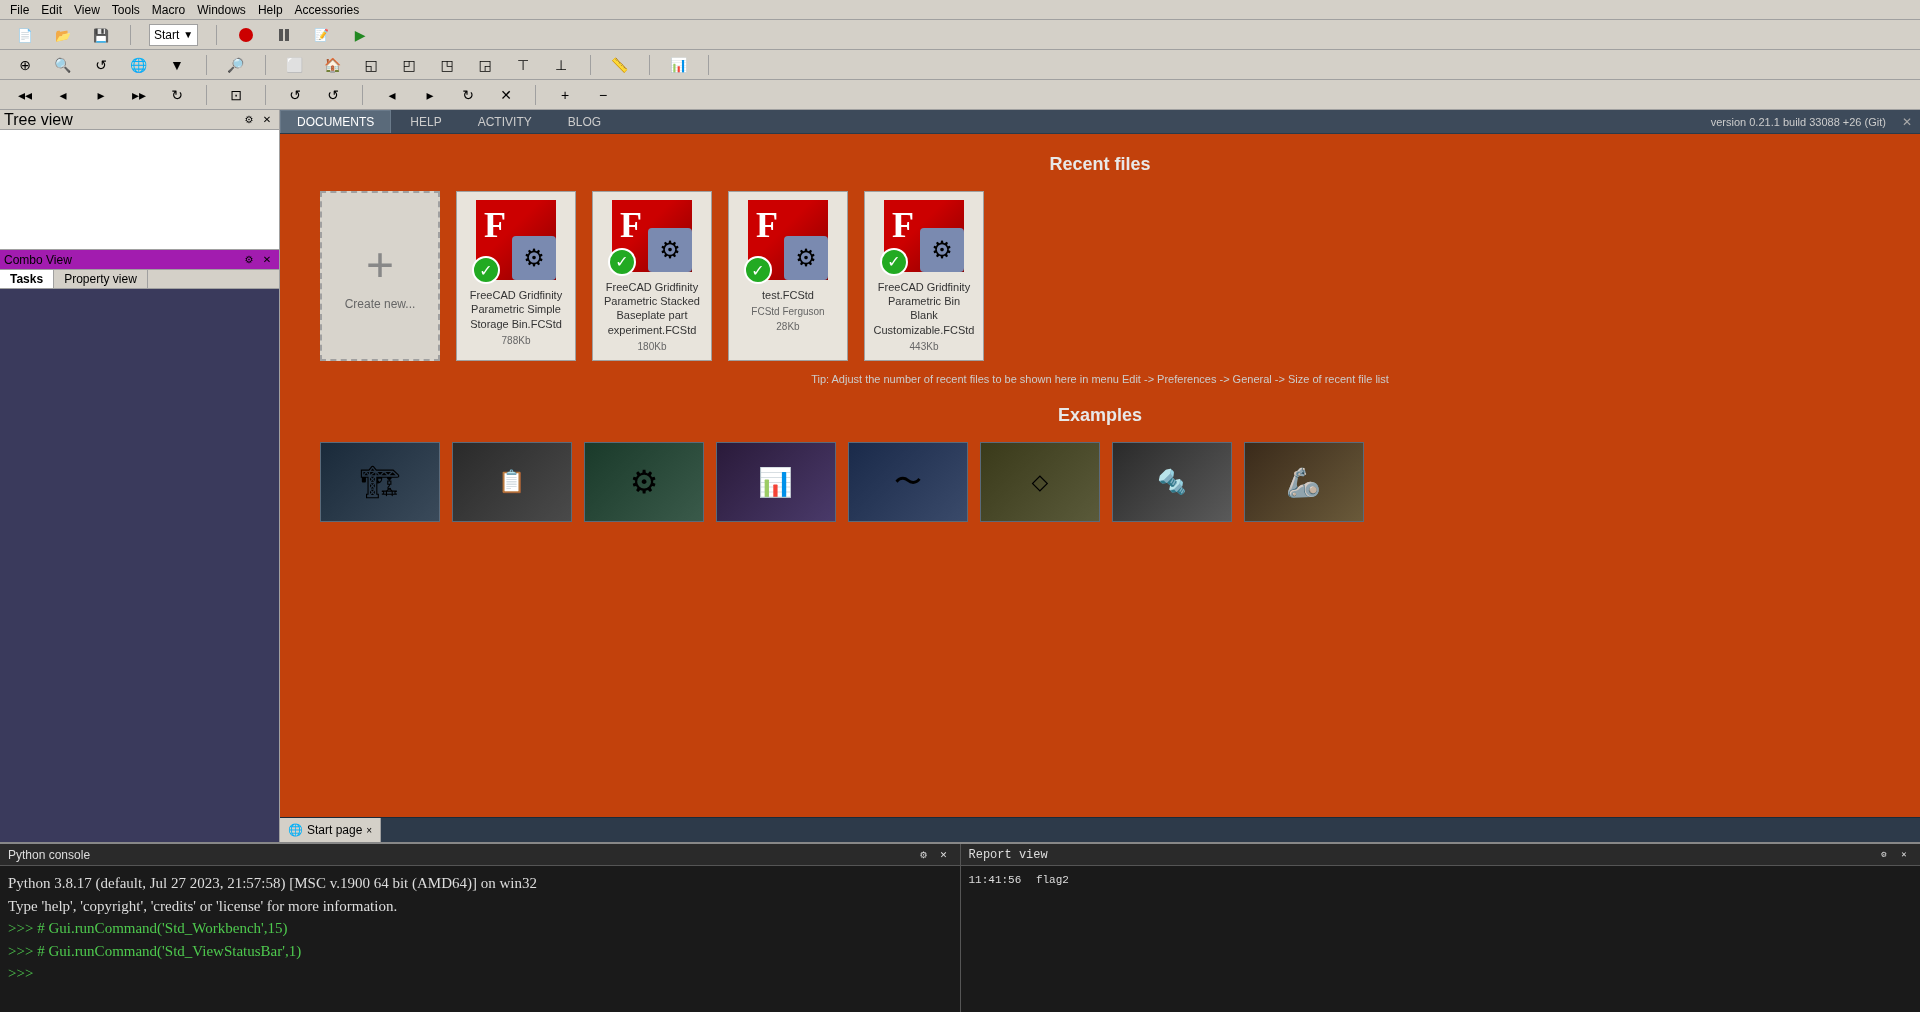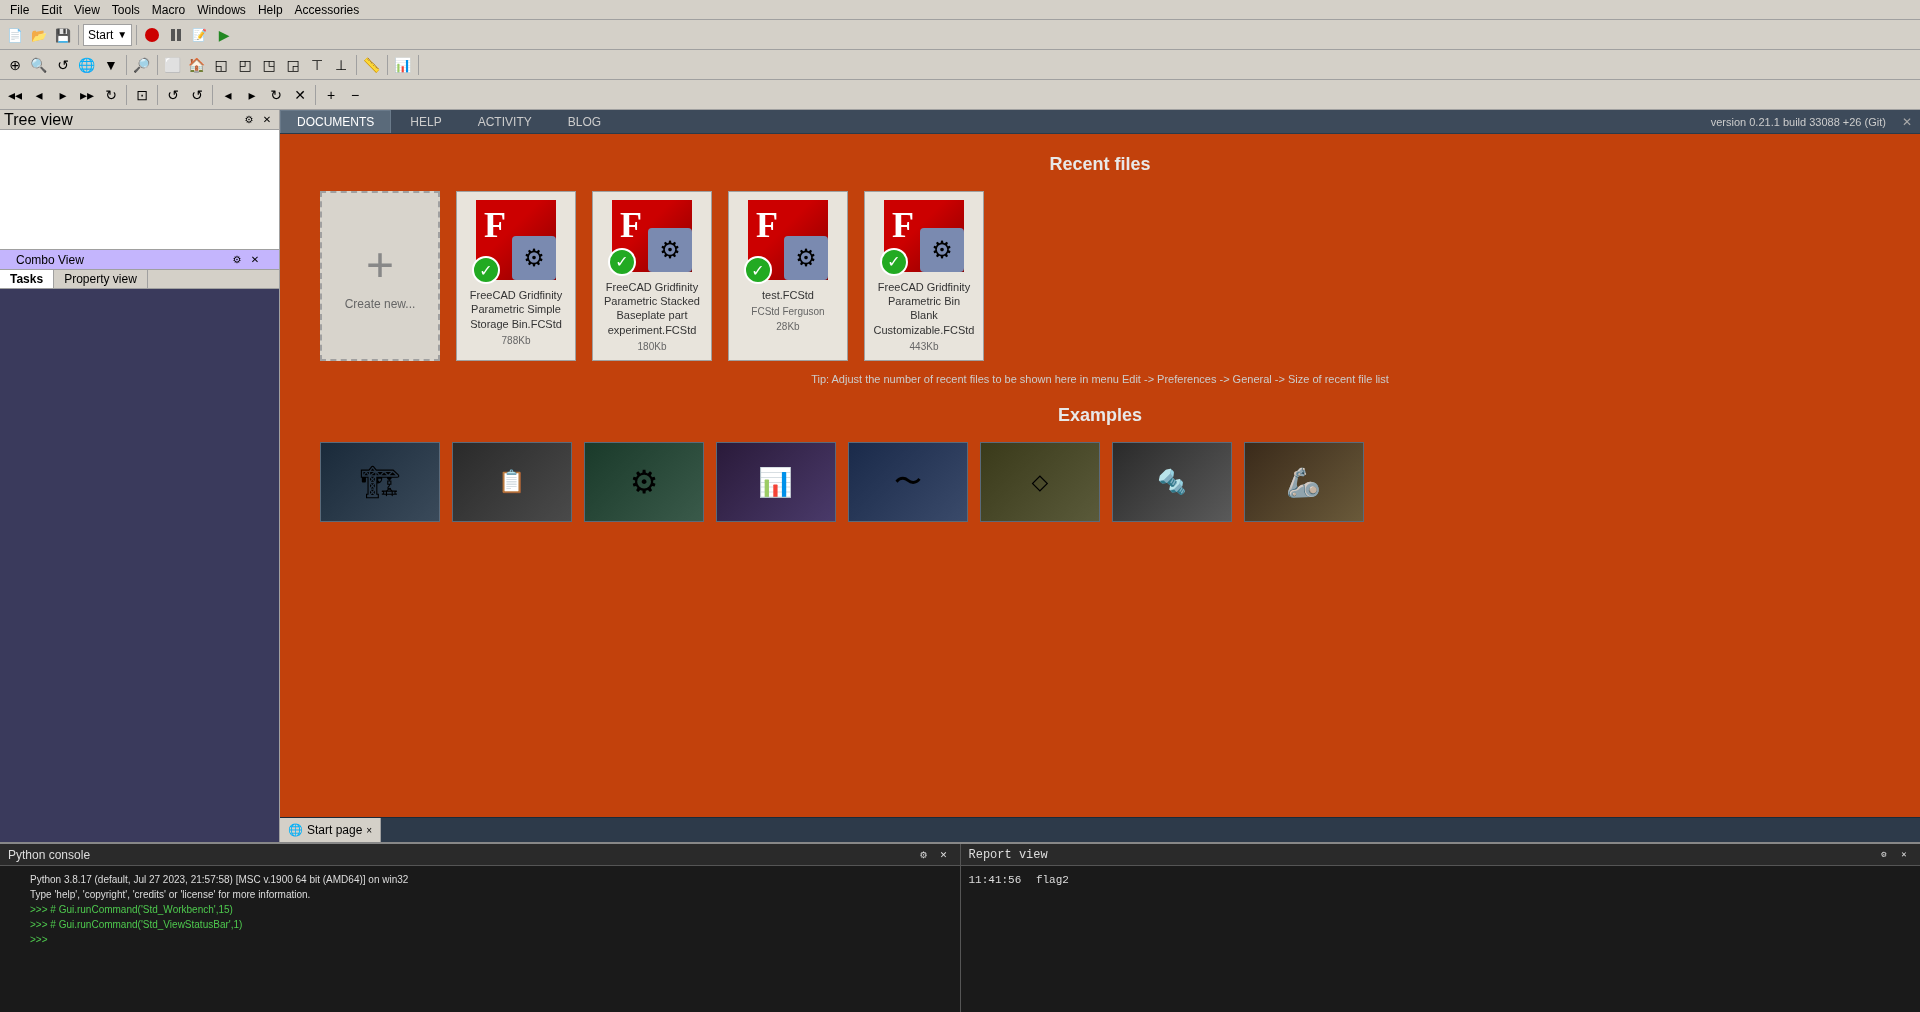--- a/index.html
+++ b/index.html
@@ -3,37 +3,37 @@
   <meta charset="utf-8">
   <style>
     * { margin: 0; padding: 0; box-sizing: border-box; }
     body { width: 1920px; height: 1012px; overflow: hidden; background: #d4d0c8; font-family: 'Segoe UI', Tahoma, sans-serif; font-size: 12px; }
 
     
     #menubar { display: flex; align-items: center; background: #d4d0c8; border-bottom: 1px solid #a0a0a0; height: 20px; padding: 0 4px; }
     .menu-item { padding: 1px 6px; cursor: pointer; font-size: 12px; }
 
     
-    .toolbar-row { display: flex; align-items: center; background: #d4d0c8; border-bottom: 1px solid #a0a0a0; height: 30px; padding: 2px 4px; gap: 2px; flex-wrap: nowrap; }
+    .toolbar-row { display: flex; align-items: center; background: #d4d0c8; border-bottom: 1px solid #a0a0a0; height: 30px; padding: 2px 14px; gap: 16px; flex-wrap: nowrap; }
     .tb-btn { width: 22px; height: 22px; display: flex; align-items: center; justify-content: center; border: 1px solid transparent; cursor: pointer; background: transparent; font-size: 14px; flex-shrink: 0; }
     .tb-sep { width: 1px; height: 20px; background: #a0a0a0; margin: 0 2px; flex-shrink: 0; }
     .tb-dropdown { display: flex; align-items: center; background: white; border: 1px solid #a0a0a0; height: 22px; padding: 0 4px; cursor: pointer; font-size: 12px; gap: 4px; }
 
     
     #main-layout { display: flex; flex-direction: column; height: calc(1012px - 80px); }
     #upper-area { display: flex; flex: 1; overflow: hidden; }
 
     
     #left-panel { width: 280px; display: flex; flex-direction: column; border-right: 1px solid #a0a0a0; flex-shrink: 0; }
     #tree-view { height: 140px; border-bottom: 1px solid #a0a0a0; background: white; }
     #tree-header { display: flex; align-items: center; justify-content: space-between; background: #d4d0c8; border-bottom: 1px solid #a0a0a0; padding: 2px 4px; height: 20px; }
     #tree-header-label { font-size: 16px; }
     #tree-header-icons { display: flex; gap: 2px; }
     #combo-view { flex: 1; display: flex; flex-direction: column; overflow: hidden; }
-    #combo-header { display: flex; align-items: center; justify-content: space-between; background: #c4b5fd; border-bottom: 1px solid #a0a0a0; padding: 2px 16px; height: 20px; }
+    #combo-header { display: flex; align-items: center; justify-content: space-between; background: #a21caf; border-bottom: 1px solid #a0a0a0; padding: 2px 4px; height: 20px; }
     #combo-tabs { display: flex; background: #d4d0c8; border-bottom: 1px solid #a0a0a0; }
     .combo-tab { padding: 2px 10px; font-size: 12px; cursor: pointer; border-right: 1px solid #a0a0a0; }
     .combo-tab.active { background: white; font-weight: bold; }
     #combo-content { flex: 1; background: #3a3a5c; }
 
     
     #content-area { flex: 1; display: flex; flex-direction: column; background: #4a5568; overflow: hidden; }
     #content-tabs { display: flex; background: #3d4a5a; border-bottom: 1px solid #2a3a4a; align-items: flex-end; }
     .content-tab { padding: 4px 16px; font-size: 12px; cursor: pointer; color: #ccc; border: 1px solid transparent; border-bottom: none; margin-right: 2px; }
     .content-tab.active { background: #5a6a7a; color: white; border-color: #6a7a8a; }
@@ -57,21 +57,21 @@
 
     #examples-title { text-align: center; font-size: 18px; color: #e8e8e8; font-weight: bold; margin-bottom: 16px; }
     #examples-grid { display: flex; gap: 12px; flex-wrap: wrap; }
     .example-card { width: 120px; height: 80px; background: #3a4a5a; border: 1px solid #5a6a7a; display: flex; align-items: center; justify-content: center; cursor: pointer; overflow: hidden; }
 
     
     #bottom-area { height: 200px; display: flex; border-top: 2px solid #888; }
     #python-console { flex: 1; background: #1a1a1a; display: flex; flex-direction: column; border-right: 1px solid #555; }
     #python-header { background: #2a2a2a; padding: 2px 8px; font-size: 12px; color: #ddd; display: flex; align-items: center; justify-content: space-between; border-bottom: 1px solid #555; height: 22px; }
     #python-content { flex: 1; padding: 6px 8px; overflow-y: auto; }
-    .py-line { font-family: Liberation Sans, sans-serif; font-size: 10px; line-height: 1.5; margin-left: 22px; }
+    .py-line { font-family: Liberation Serif, serif; font-size: 15px; line-height: 1.5; }
     .py-normal { color: #ddd; }
     .py-green { color: #4ec94e; }
     .py-prompt { color: #4ec94e; }
     #report-view { flex: 1; background: #1a1a1a; display: flex; flex-direction: column; }
     #report-header { background: #2a2a2a; padding: 2px 8px; font-size: 12px; color: #ddd; display: flex; align-items: center; justify-content: space-between; border-bottom: 1px solid #555; height: 22px; font-family: Liberation Mono, monospace; }
     #report-content { flex: 1; padding: 6px 8px; overflow-y: auto; }
     .report-line { font-family: 'Courier New', monospace; font-size: 11px; color: #ddd; line-height: 1.5; }
     .fc-bg { width: 80px; height: 80px; background: linear-gradient(135deg, #cc0000 40%, #880000 100%); display: flex; align-items: center; justify-content: center; position: relative; }
     .fc-f { font-size: 36px; color: white; font-weight: bold; font-family: serif; position: absolute; top: 4px; left: 8px; }
     .fc-gear { position: absolute; bottom: 0; right: 0; width: 44px; height: 44px; background: #7a8ab0; border-radius: 4px; display: flex; align-items: center; justify-content: center; font-size: 24px; }

